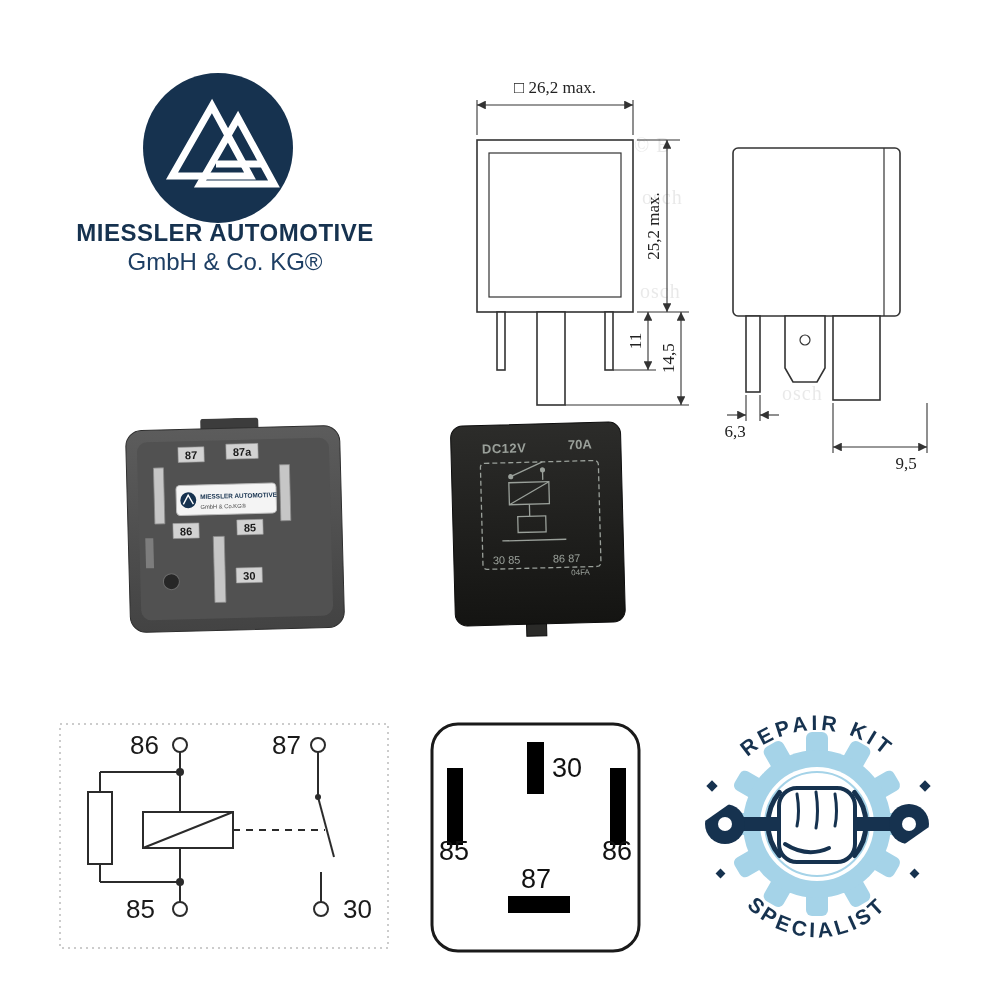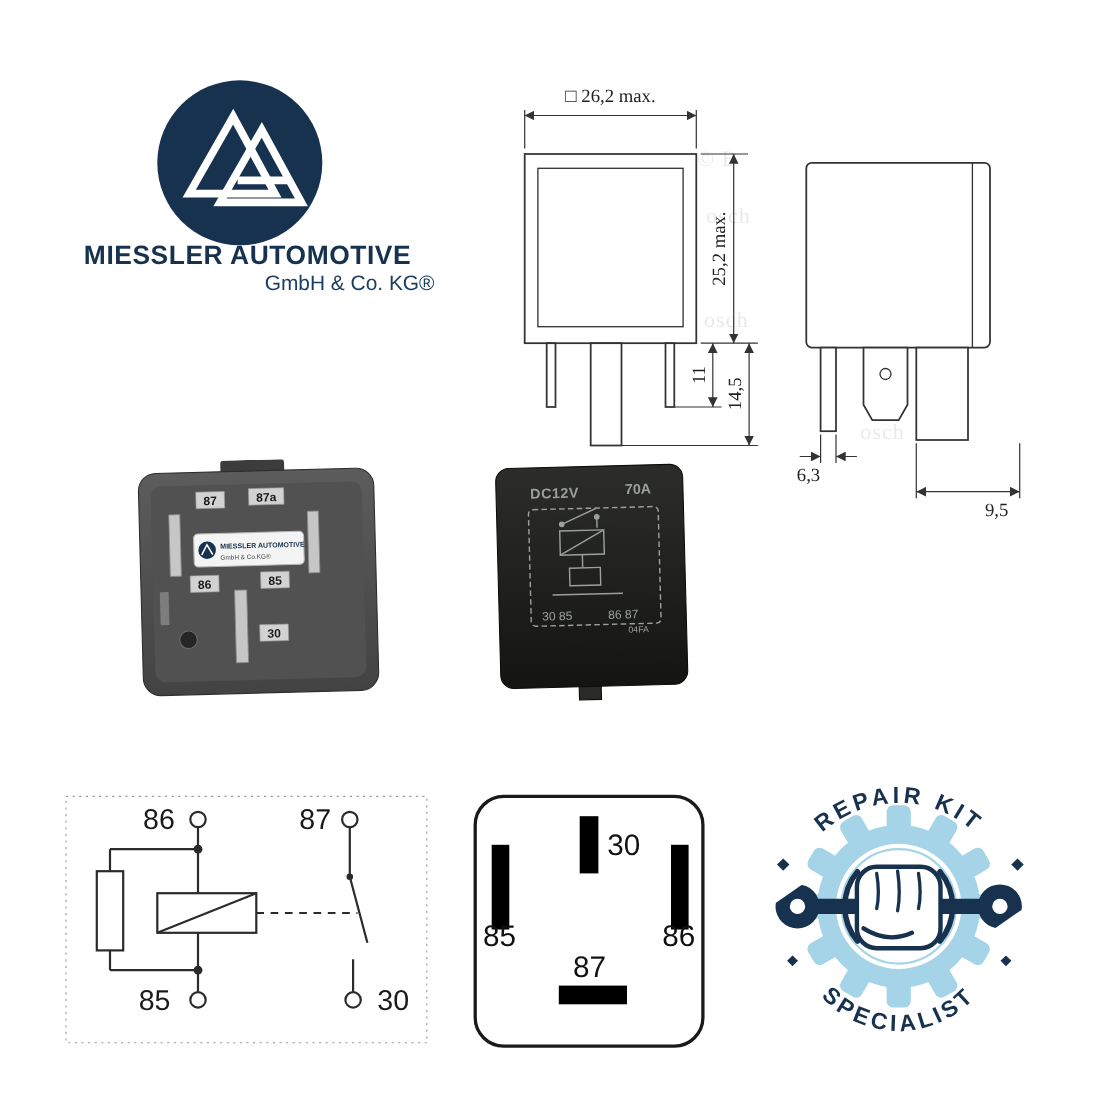--- a/index.html
+++ b/index.html
@@ -2,21 +2,21 @@
 <html><head>
 <meta charset="utf-8">
 <style>
   html,body{margin:0;padding:0;background:#fff;font-family:"Liberation Sans",sans-serif;}
   .canvas{position:relative;width:1000px;height:1000px;background:#fff;overflow:hidden;}
   .abs{position:absolute;}
 
   
   .brand-name{left:55px;top:219px;width:340px;text-align:center;font-weight:bold;
               font-size:24px;color:#16324f;letter-spacing:.5px;}
-  .brand-sub{left:55px;top:248px;width:340px;text-align:right;font-size:19px;color:#1d3e63;}
+  .brand-sub{left:55px;top:248px;width:340px;text-align:center;font-size:24px;color:#1d3e63;}
 
   
   .dim{font-family:"Liberation Serif",serif;font-size:17px;fill:#222;}
   .dl{stroke:#333;stroke-width:1.1;fill:none;}
   .bl{stroke:#333;stroke-width:1.6;fill:#fff;}
   .bl2{stroke:#333;stroke-width:1.2;fill:none;}
 
   
   .chip{fill:#d2d2d2;stroke:#9a9a9a;stroke-width:.6;}
   .chip-t{font-size:11px;font-weight:bold;fill:#1a1a1a;font-family:"Liberation Sans",sans-serif;}

